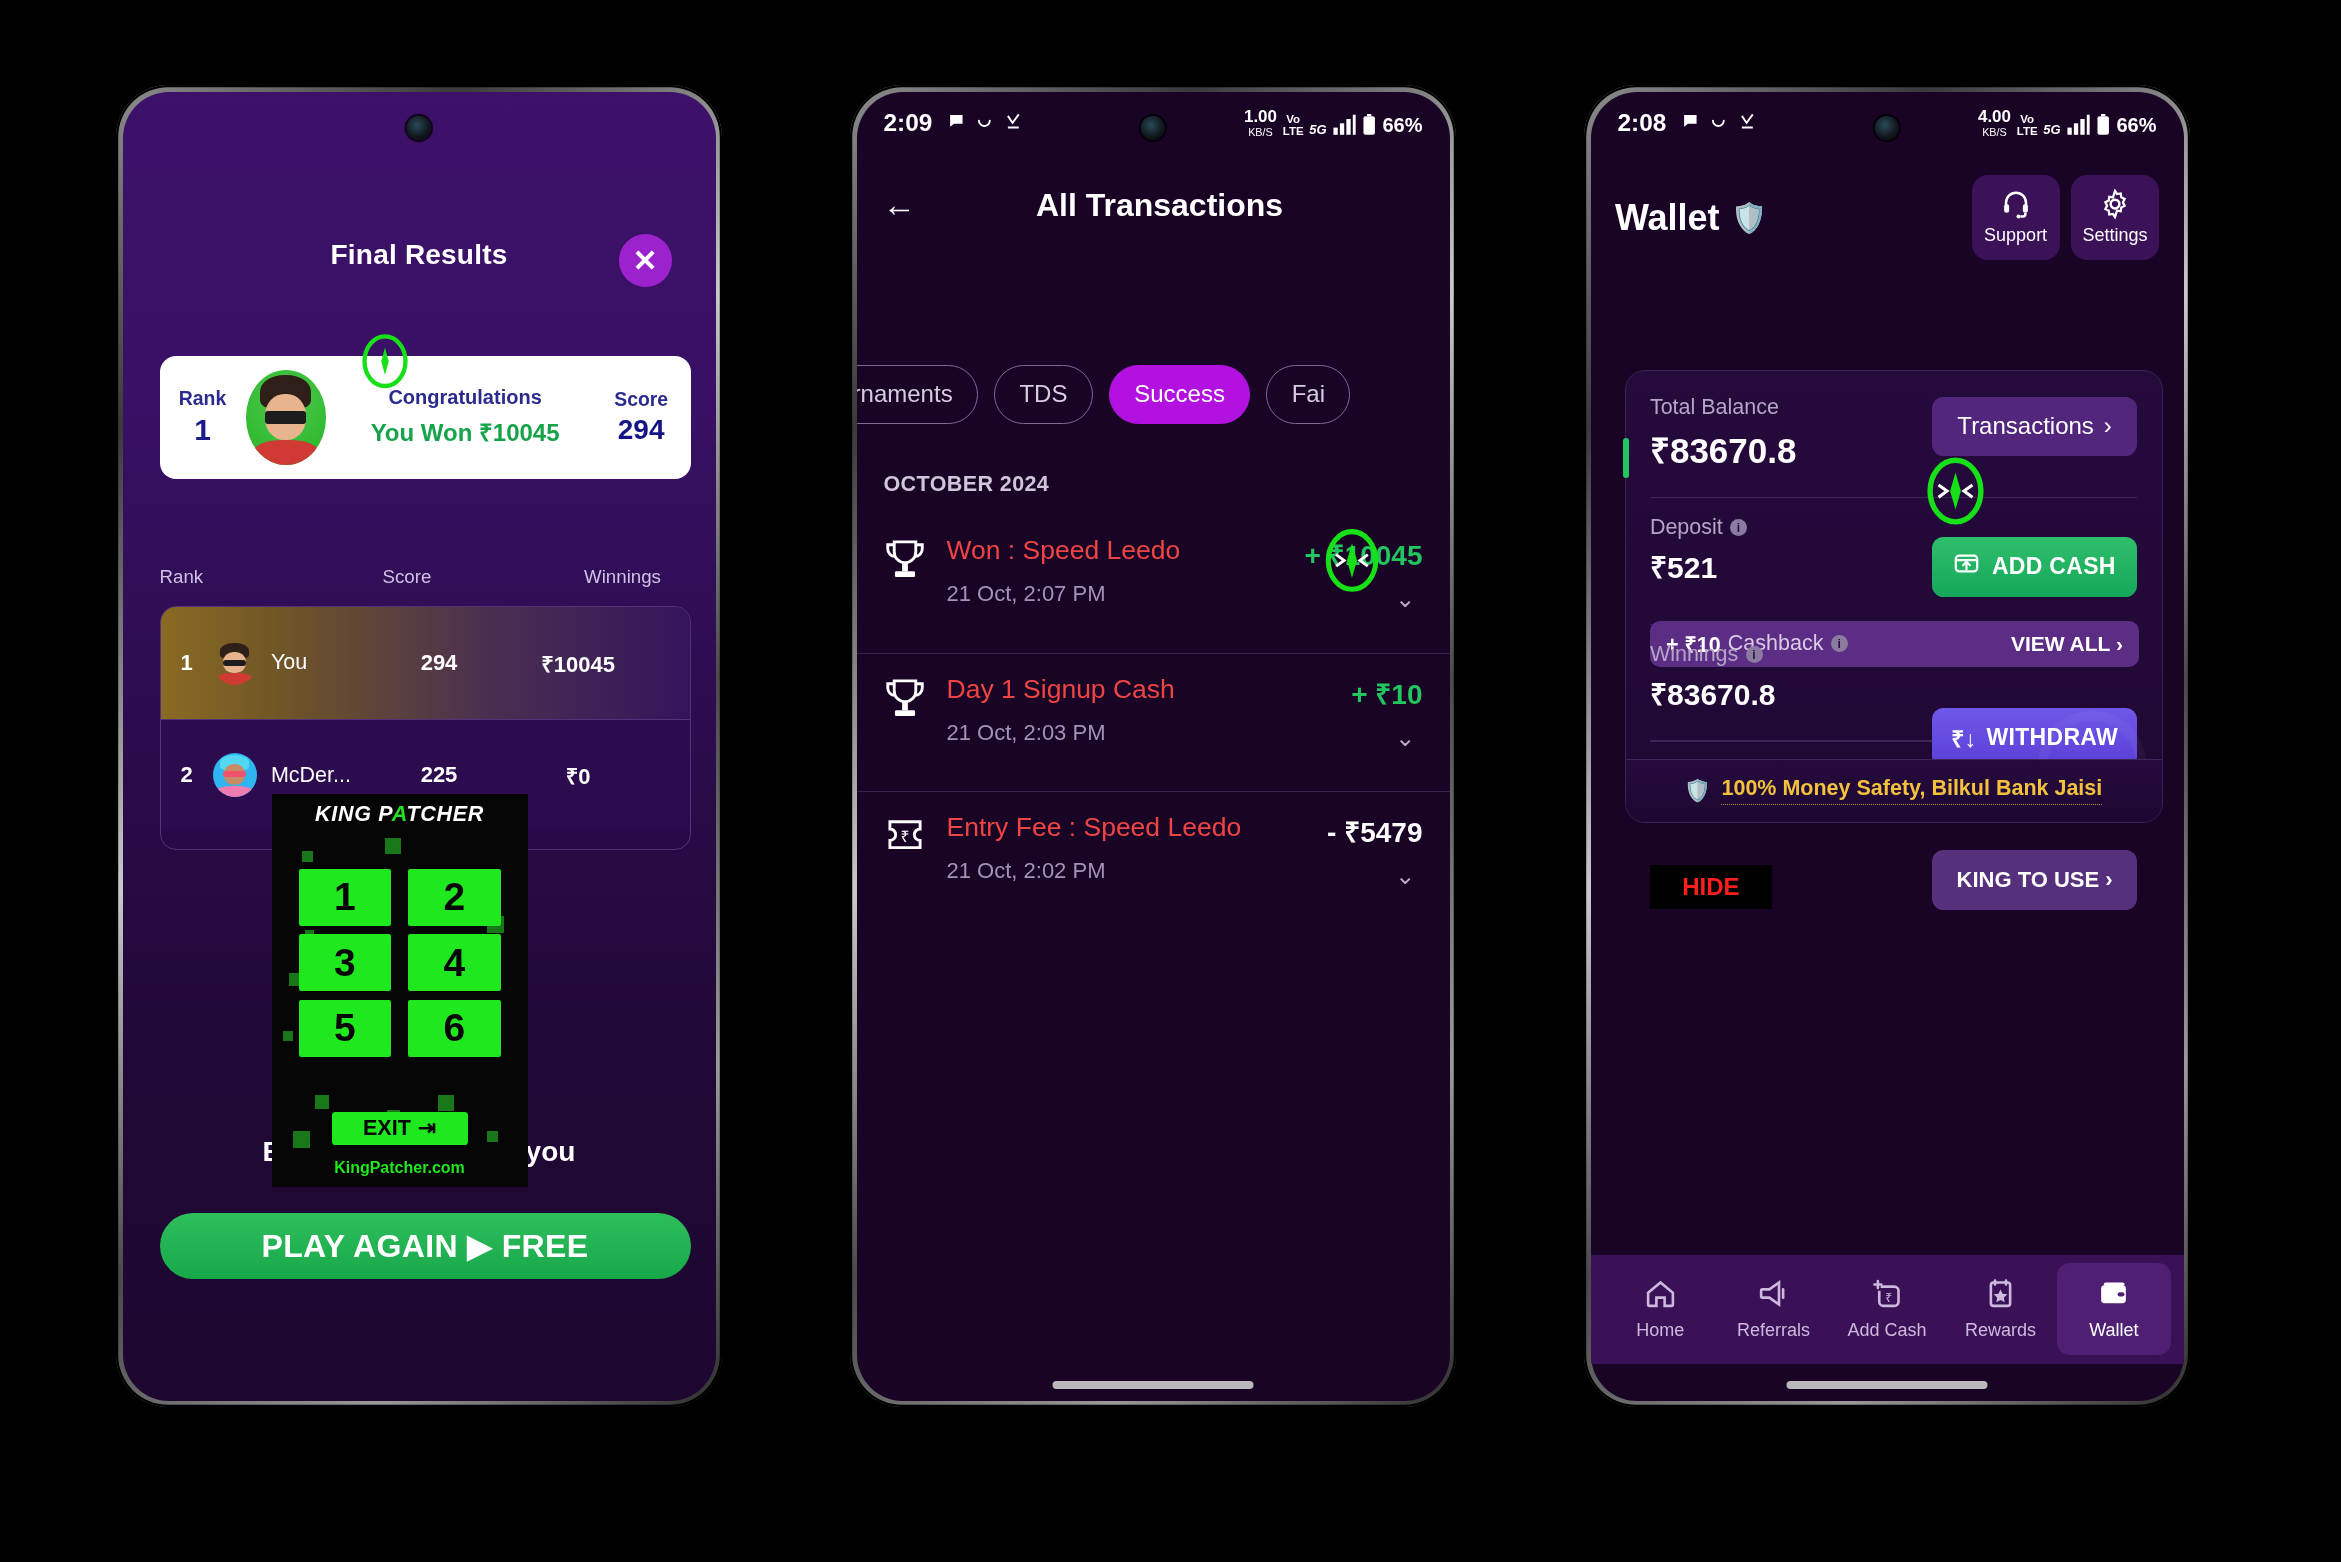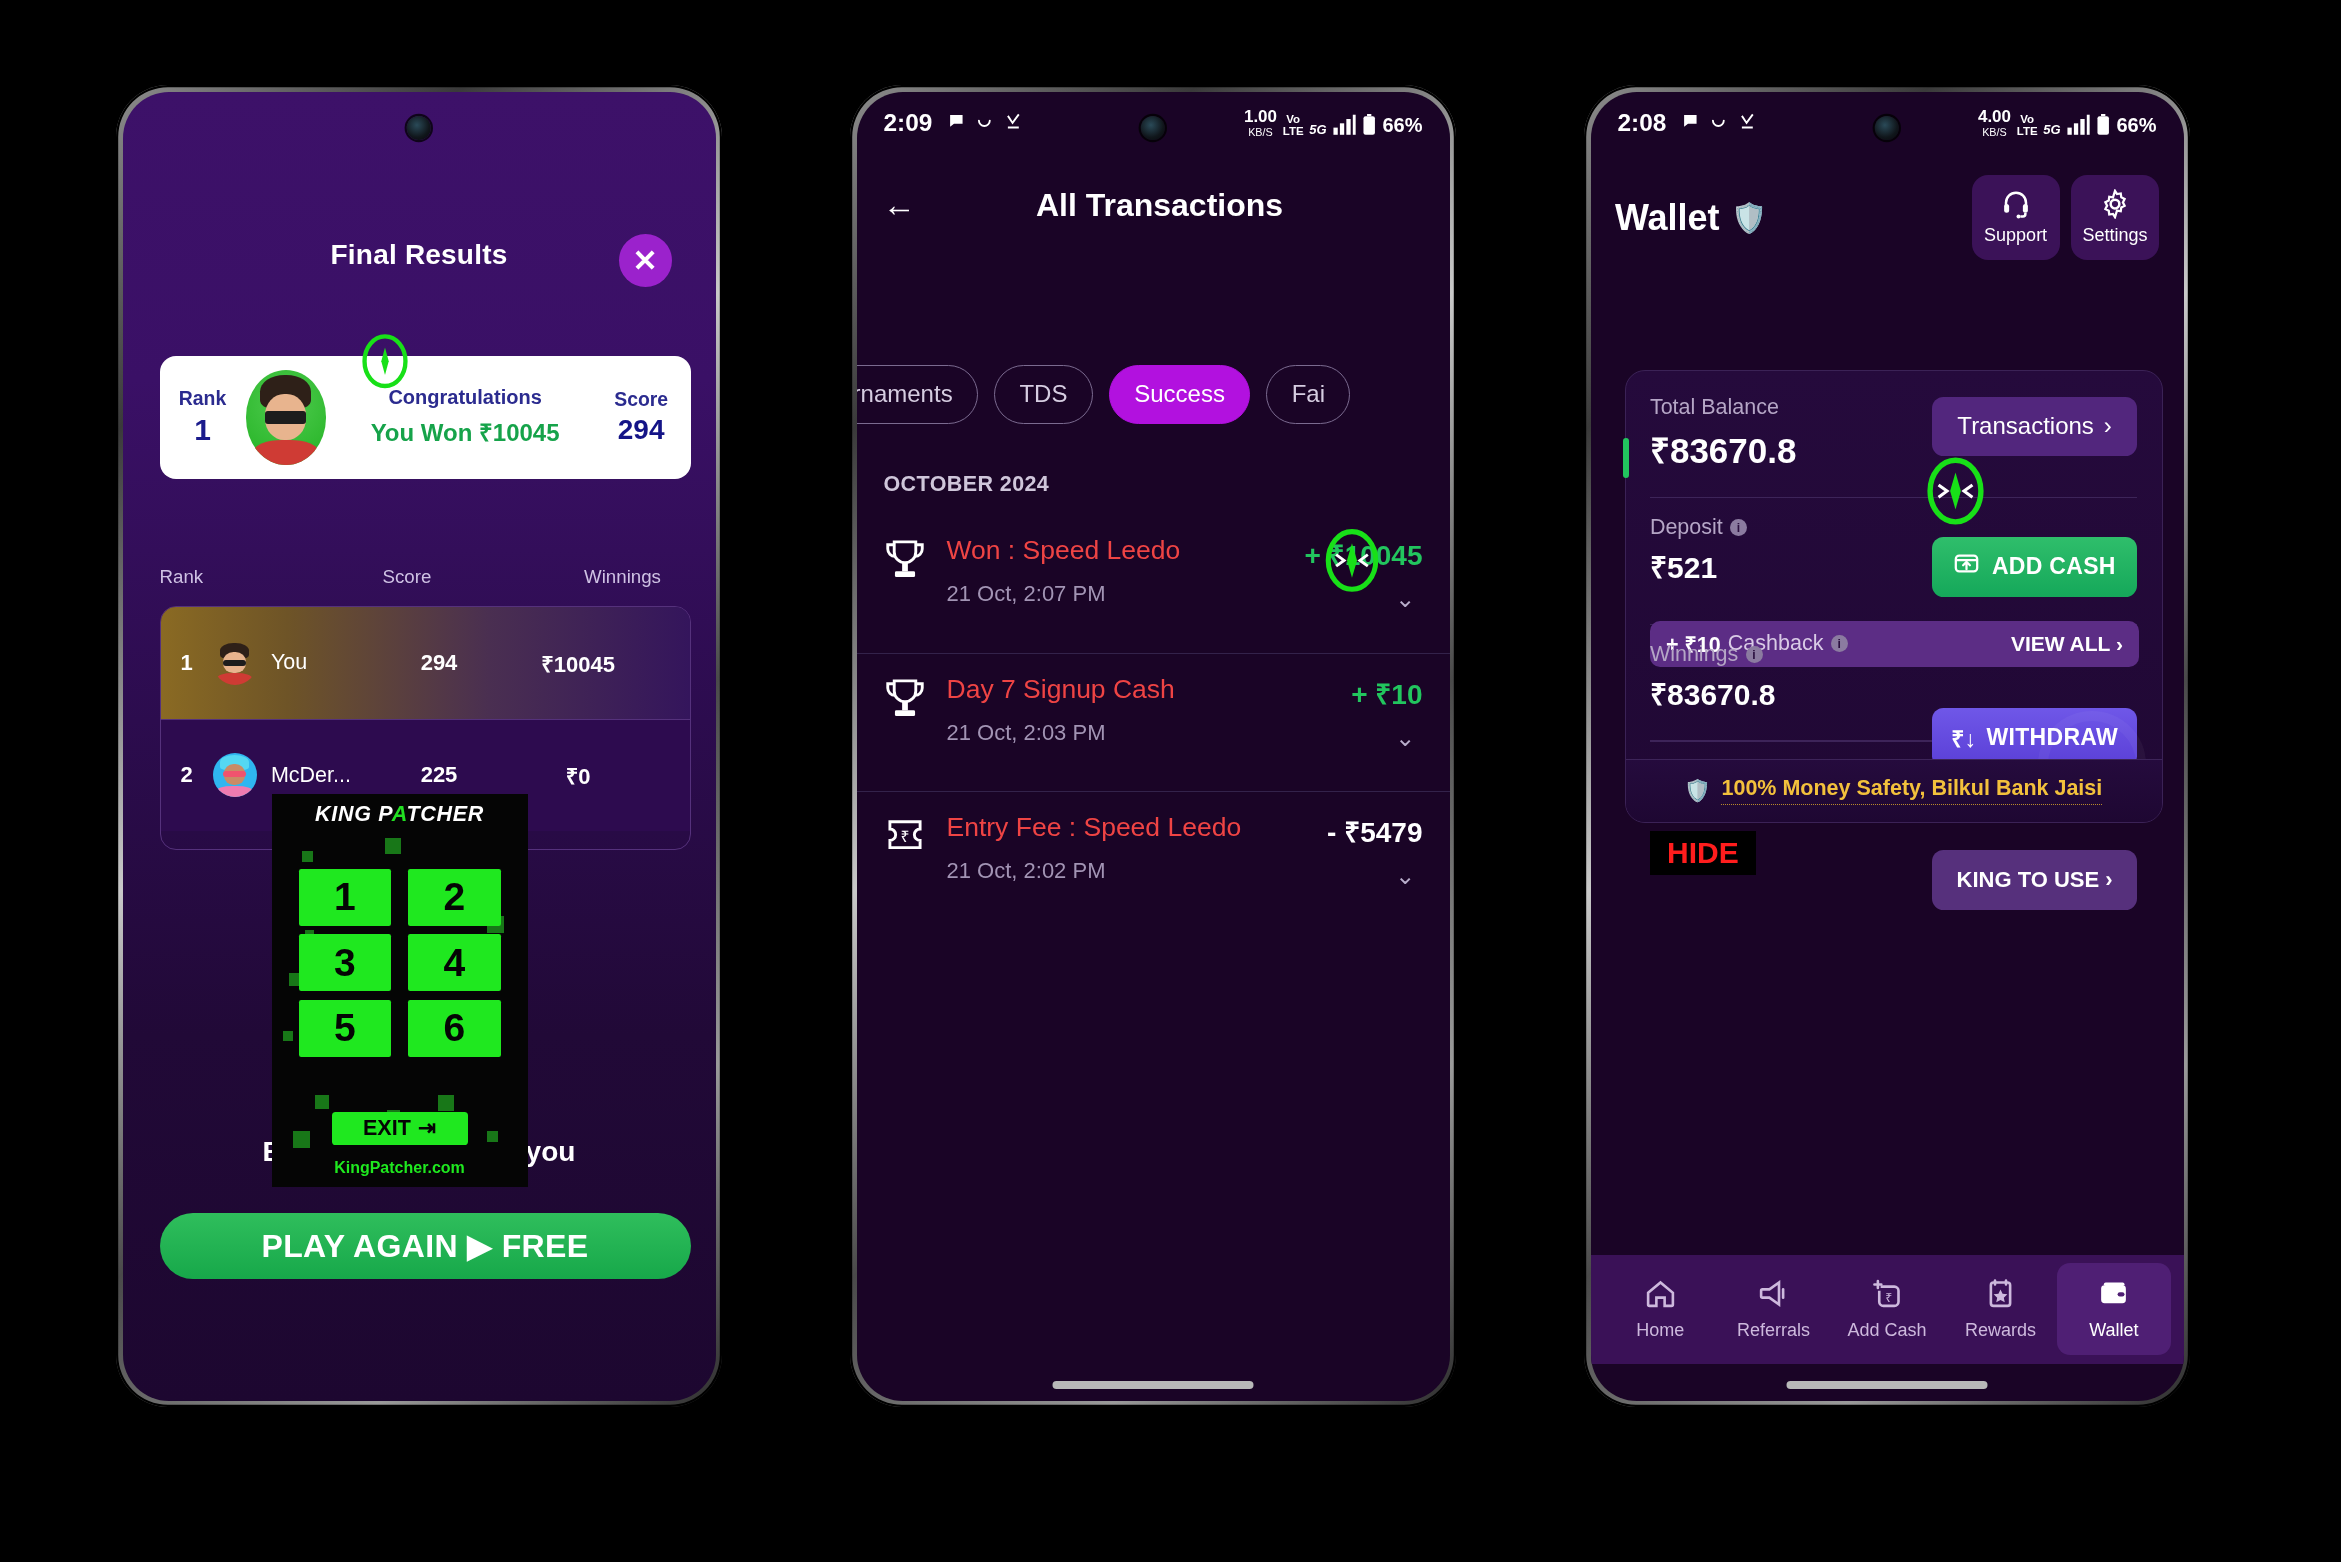--- a/index.html
+++ b/index.html
@@ -238,23 +238,23 @@
   .cashback-bar {
     position: absolute; left: 24.4px; top: 250px; width: 489px; height: 46px;
     border-radius: 10px; background: #5c2d85; display: flex; align-items: center;
     padding: 0 16px; color: #d9cbe6; font-size: 21.5px;
   }
   .cashback-bar .amt { color: #fff; font-weight: bold; margin-right: 7.2px; }
   .cashback-bar .viewall { margin-left: auto; color: #fff; font-weight: bold; font-size: 21px; }
   .btn-withdraw { position: absolute; right: 24.4px; top: 337px; width: 205px; height: 60px; background: linear-gradient(180deg,#6f57e8 0%,#5a3fd6 100%); font-size: 23px; gap: 10px; letter-spacing: 0.3px; }
   .btn-playtouse { position: absolute; right: 24.4px; top: 479px; width: 205px; height: 60px; background: #56307c; font-size: 22px; gap: 7.2px; }
   .hide-badge {
-    position: absolute; left: 24.4px; top: 460px; width: 106px; height: 44px;
+    position: absolute; left: 24.4px; top: 494px; width: 122px; height: 44px;
     background: #000; display: flex; align-items: center; justify-content: center;
-    color: #ff1d1d; font-size: 30px; font-weight: bold;
+    color: #ff1d1d; font-size: 24px; font-weight: bold;
   }
   .safety-bar {
     position: absolute; left: 0; bottom: 0; width: 100%; height: 63px;
     border-top: 1.4px solid #3d2459;
     display: flex; align-items: center; justify-content: center; gap: 10px;
     color: #f3c13c; font-size: 21.5px; font-weight: bold;
     background: linear-gradient(180deg,#250b3d 0%, #1e0732 100%);
     border-radius: 0 0 18.7px 18.7px;
   }
   .safety-bar .txt { border-bottom: 1.4px dotted #b88a2a; padding-bottom: 2.2px; }
@@ -486,21 +486,21 @@
         <div class="tx-row">
           <div class="tx-ic">
             <svg width="42" height="46" viewBox="0 0 58 64">
                 <path d="M14 4h30v14a15 15 0 0 1-30 0z" fill="none" stroke="#fff" stroke-width="4"></path>
                 <path d="M14 8H5v6a10 10 0 0 0 10 10" fill="none" stroke="#fff" stroke-width="4"></path>
                 <path d="M44 8h9v6a10 10 0 0 1-10 10" fill="none" stroke="#fff" stroke-width="4"></path>
                 <rect x="25" y="33" width="8" height="12" fill="#fff"></rect>
                 <rect x="15" y="45" width="28" height="8" rx="2" fill="#fff"></rect>
               </svg>
           </div>
-          <div class="tx-title">Day 7 Signup Cash</div>
+          <div class="tx-title">Day 1 Signup Cash</div>
           <div class="tx-date">21 Oct, 2:03 PM</div>
           <div class="tx-amt pos">+ ₹10</div>
           <div class="tx-chev">⌄</div>
         </div>
         <div class="tx-row">
           <div class="tx-ic">
             <svg width="42" height="46" viewBox="0 0 58 64">
                 <path d="M8 8h42v10a8 8 0 0 0 0 16v10H8V34a8 8 0 0 0 0-16z" fill="none" stroke="#fff" stroke-width="4"></path>
                 <text x="29" y="36" font-size="22" fill="#fff" text-anchor="middle" font-family="Liberation Sans, sans-serif">₹</text>
               </svg>

